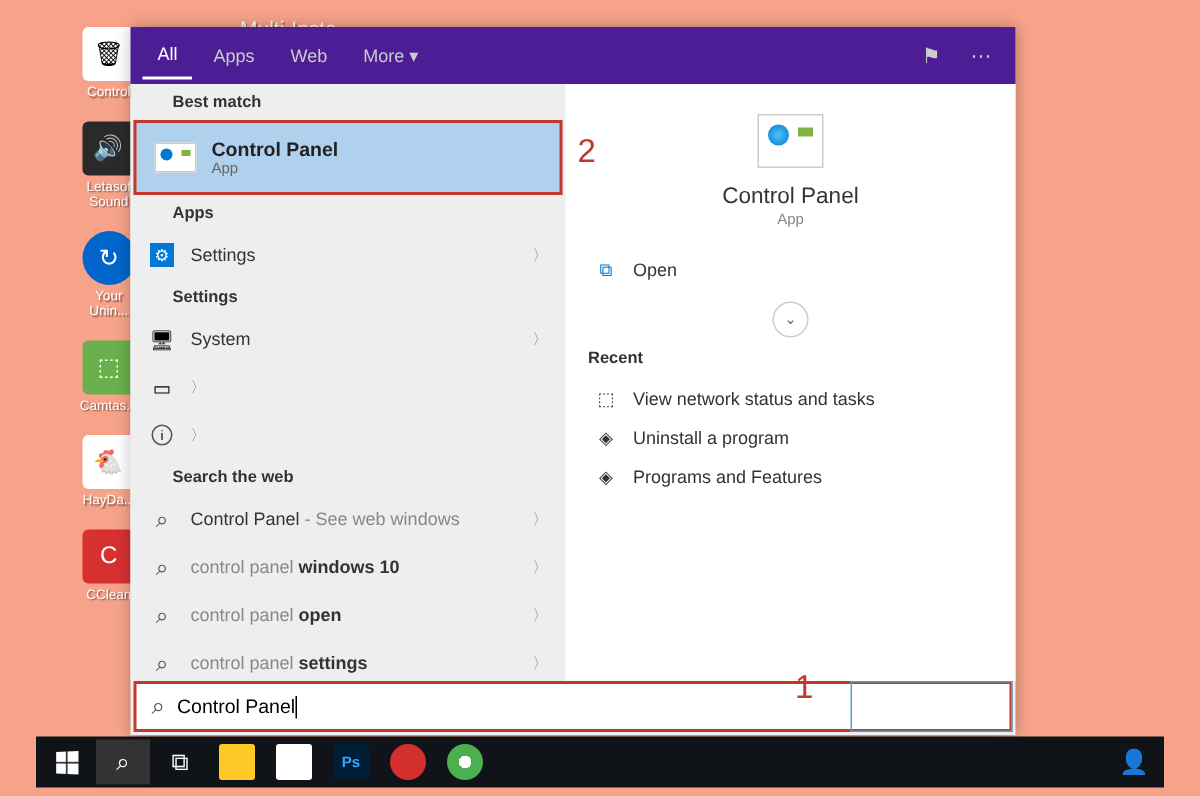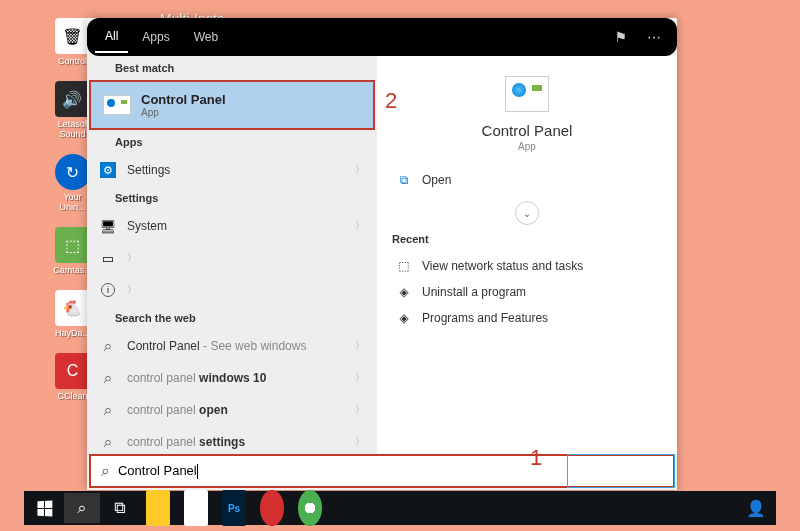--- a/index.html
+++ b/index.html
@@ -5,21 +5,21 @@
   * { margin: 0; padding: 0; box-sizing: border-box; font-family: "Segoe UI", sans-serif; }
   body { width: 800px; height: 531px; background: #f7a38a; position: relative; overflow: hidden; }
   
   .desktop-icons { position: absolute; left: 50px; top: 18px; width: 45px; }
   .desktop-icon { display: flex; flex-direction: column; align-items: center; margin-bottom: 15px; }
   .desktop-icon .icon-box { width: 36px; height: 36px; border-radius: 4px; display: flex; align-items: center; justify-content: center; }
   .desktop-icon .label { color: #fff; font-size: 9px; text-align: center; text-shadow: 1px 1px 1px rgba(0,0,0,0.5); margin-top: 2px; }
   
   .search-panel { position: absolute; left: 87px; top: 18px; width: 590px; height: 472px; background: #f0f0f0; display: flex; flex-direction: column; box-shadow: 0 0 10px rgba(0,0,0,0.3); }
   
-  .tabs-bar { background: #000000; height: 38px; display: flex; align-items: center; padding: 0 8px; gap: 4px; border-radius: 12px; }
+  .tabs-bar { background: #4c1d95; height: 38px; display: flex; align-items: center; padding: 0 8px; gap: 4px; }
   .tab { color: #ccc; font-size: 12px; padding: 8px 10px; cursor: pointer; }
   .tab.active { color: #fff; border-bottom: 2px solid #fff; }
   .tabs-spacer { flex: 1; }
   .tab-icon { color: #ccc; padding: 0 8px; cursor: pointer; font-size: 14px; }
   
   .content { flex: 1; display: flex; min-height: 0; }
   .left-panel { width: 290px; background: #eeeeee; overflow: hidden; display: flex; flex-direction: column; }
   .right-panel { flex: 1; background: #fff; padding: 20px 15px; position: relative; }
   
   .section-header { font-size: 11px; font-weight: 600; padding: 6px 28px; color: #333; }
@@ -63,21 +63,21 @@
   .search-box { flex: 1; background: #fff; display: flex; align-items: center; padding: 0 10px; gap: 8px; border-top: 1px solid #ddd; border: 2px solid #c0392b; margin: 0 2px 2px 2px; }
   .search-box .search-icon::before { content: "⌕"; font-size: 16px; color: #555; }
   .blue-box { position: absolute; right: 2px; top: 0; width: 108px; height: 34px; border: 1.5px solid #3ea6e0; pointer-events: none; }
   .cursor { display: inline-block; width: 1px; height: 15px; background: #000; vertical-align: middle; }
   
   .taskbar { position: absolute; bottom: 6px; left: 24px; right: 24px; height: 34px; background: #101318; display: flex; align-items: center; padding: 0 2px; gap: 2px; }
   .tb-item { width: 36px; height: 30px; display: flex; align-items: center; justify-content: center; color: #fff; cursor: pointer; }
   .tb-spacer { flex: 1; }
   .win-logo { display: grid; grid-template-columns: 1fr 1fr; gap: 1px; width: 15px; height: 15px; transform: perspective(20px) rotateY(-8deg); }
   .win-logo span { background: #fff; }
-  .tb-app { width: 24px; height: 36px; border-radius: 2px; }
+  .tb-app { width: 24px; height: 24px; border-radius: 2px; }
 </style>
 </head>
 <body>
 
 <div class="desktop-icons">
   <div class="desktop-icon">
     <div class="icon-box" style="background:#fff;">🗑</div>
     <div class="label">Control</div>
   </div>
   <div class="desktop-icon">
@@ -102,20 +102,21 @@
   </div>
 </div>
 
 <div style="position:absolute;left:160px;top:11px;color:#fff;font-size:14px;text-shadow:1px 1px 1px rgba(0,0,0,0.5);">Multi-Insta...</div>
 
 <div class="search-panel">
   <div class="tabs-bar">
     <div class="tab active">All</div>
     <div class="tab">Apps</div>
     <div class="tab">Web</div>
+    <div class="tab"><span>More</span> <span>▾</span></div>
     <div class="tabs-spacer"></div>
     <div class="tab-icon">⚑</div>
     <div class="tab-icon">⋯</div>
   </div>
 
   <div class="content">
     <div class="left-panel">
       <div class="section-header">Best match</div>
       <div class="best-match">
         <div class="cp-icon-small"></div>

